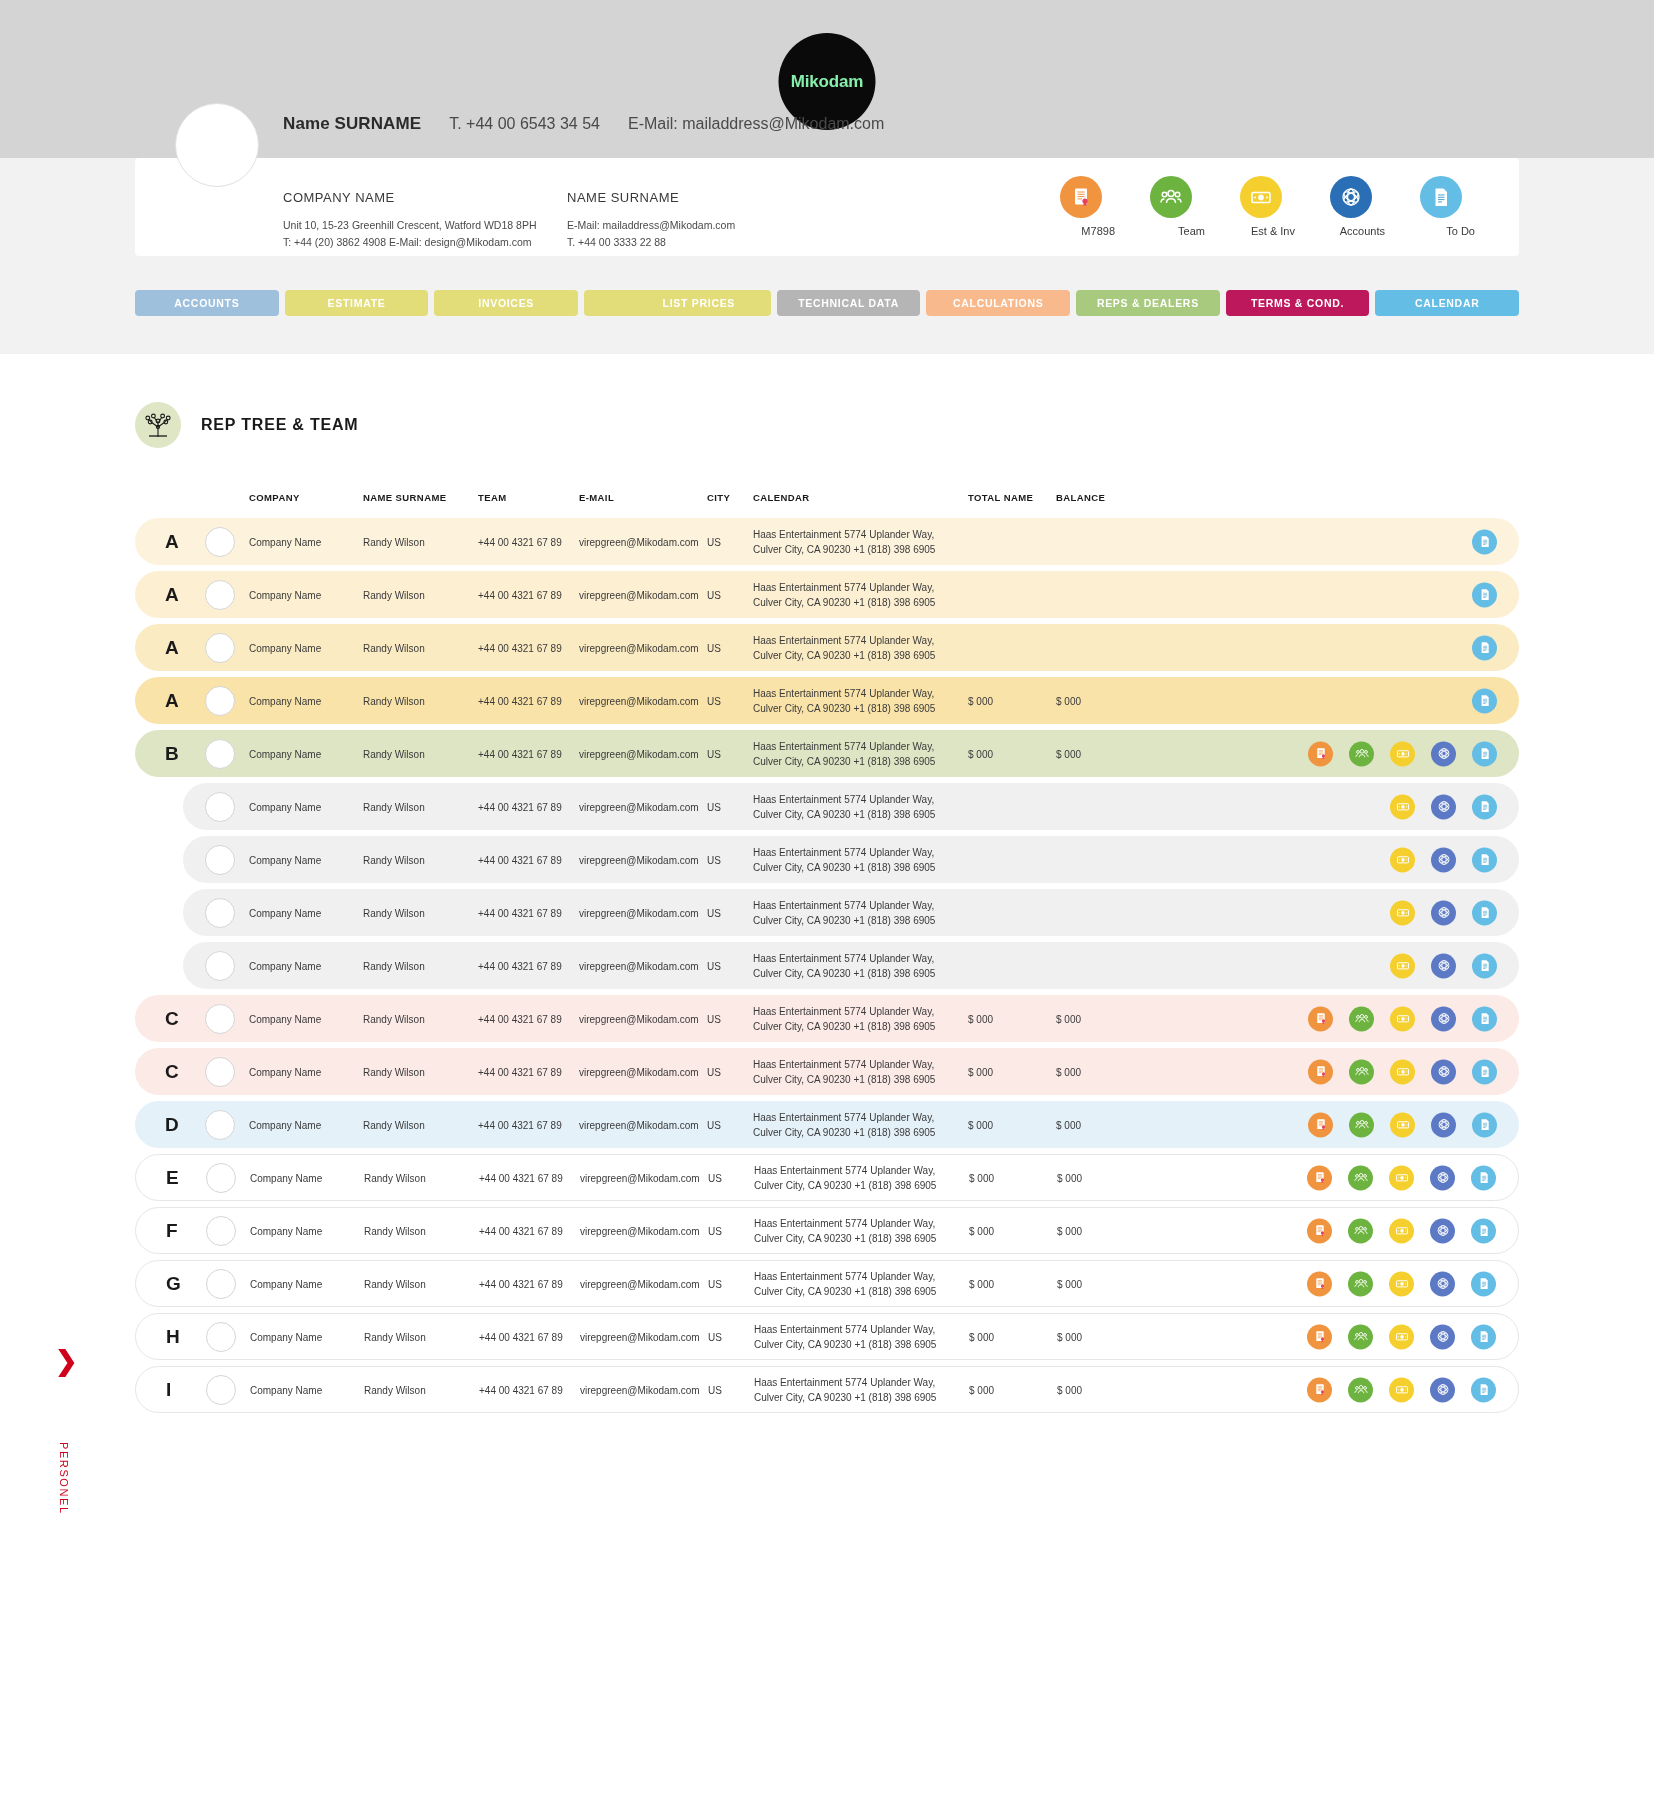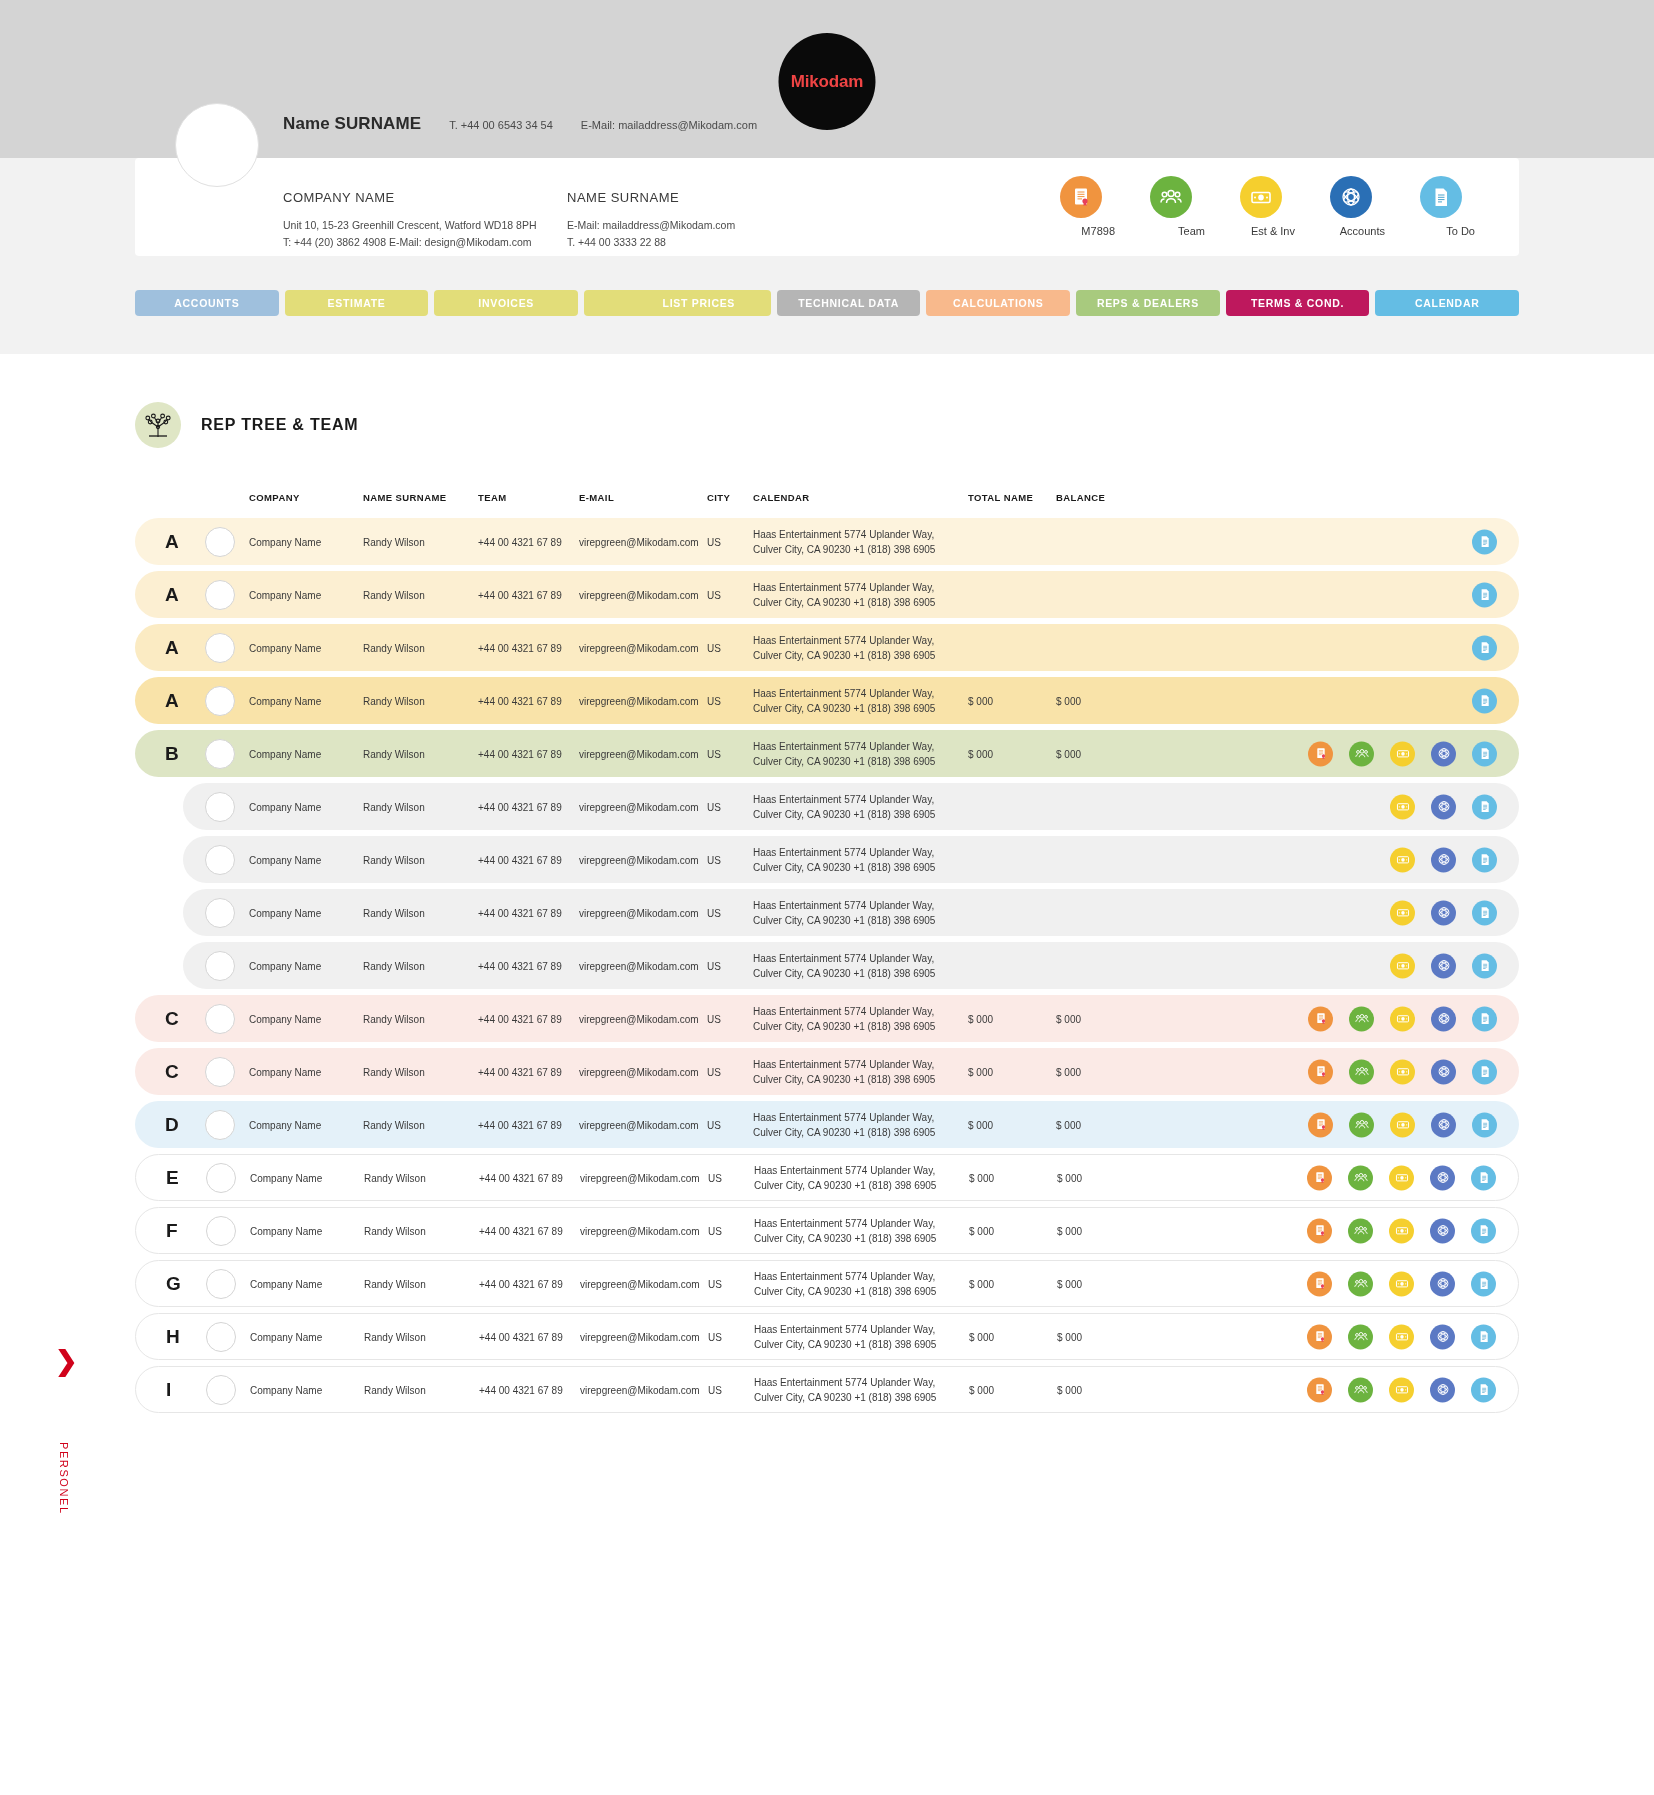--- a/index.html
+++ b/index.html
@@ -25,21 +25,21 @@
     transform: translateX(-50%);
     width: 97px;
     height: 97px;
     border-radius: 50%;
     background: #0a0a0a;
     display: flex;
     align-items: center;
     justify-content: center;
   }
   .logo-circle span {
-    color: #ef4444;
+    color: #86efac;
     font-size: 17px;
     font-weight: bold;
     letter-spacing: -0.2px;
   }
 
   
   .acct-zone {
     background: #f2f2f2;
     padding: 0 0 38px 0;
     position: relative;
@@ -118,21 +118,21 @@
   }
   .name-line {
     position: absolute;
     left: 148px;
     top: -44px;
     display: flex;
     align-items: baseline;
     gap: 28px;
   }
   .name-line .nm { font-size: 17px; font-weight: bold; letter-spacing: 0.1px; color:#2b2b2b;}
-  .name-line .meta { font-size: 11px; color: #4a4a4a; }
+  .name-line .meta { font-size: 16px; color: #4a4a4a; }
 
   .card-inner {
     display: flex;
     padding: 32px 0 0 148px;
     position: relative;
   }
   .blk { margin-right: 0; }
   .blk.b1 { width: 284px; }
   .blk h4 {
     font-size: 13px; font-weight: normal; letter-spacing: 0.5px;

